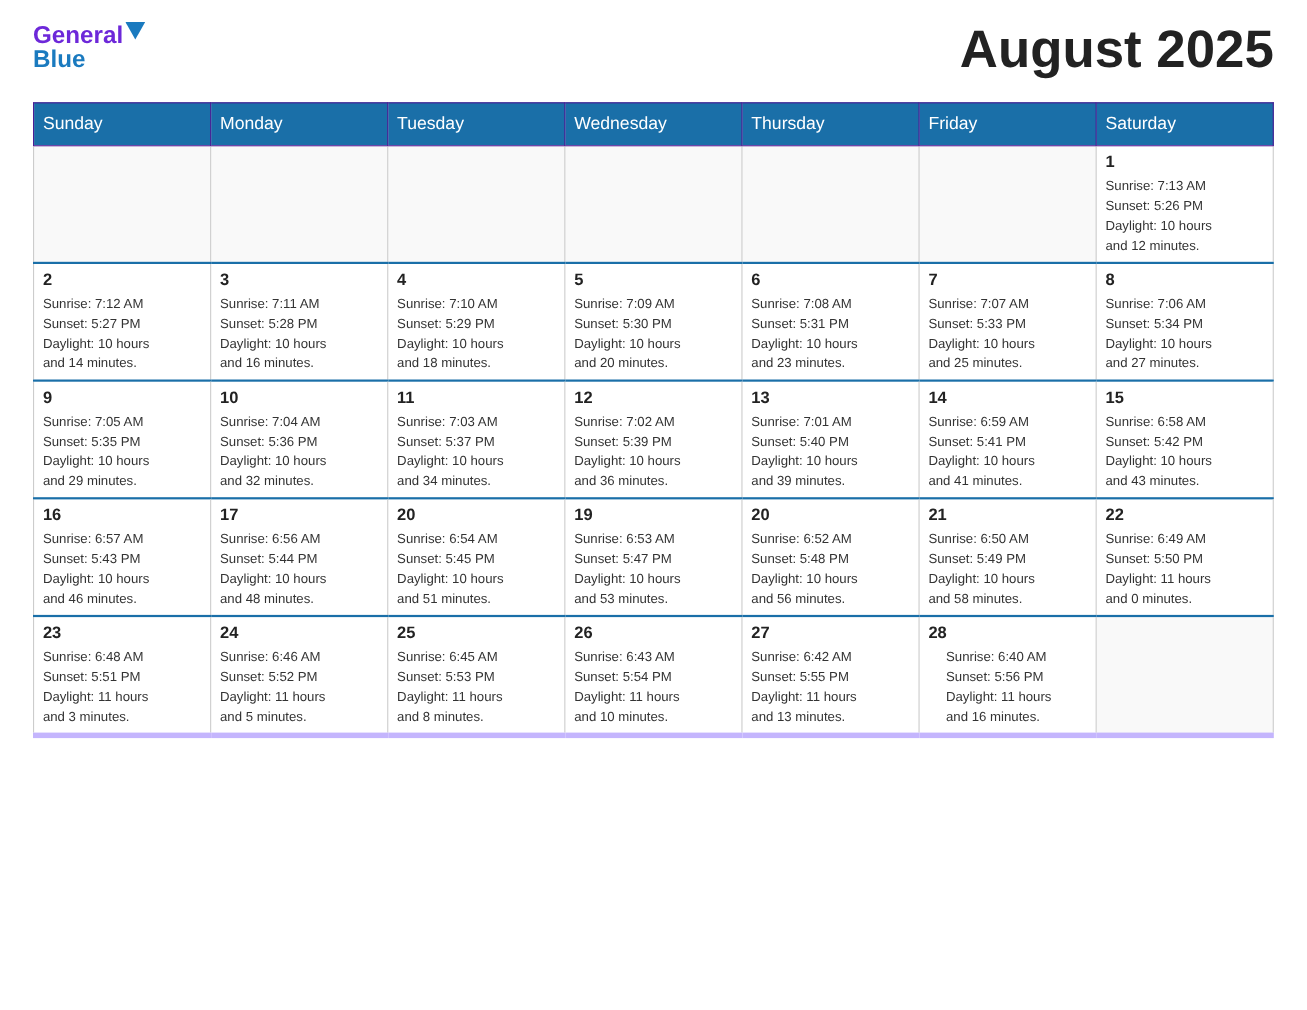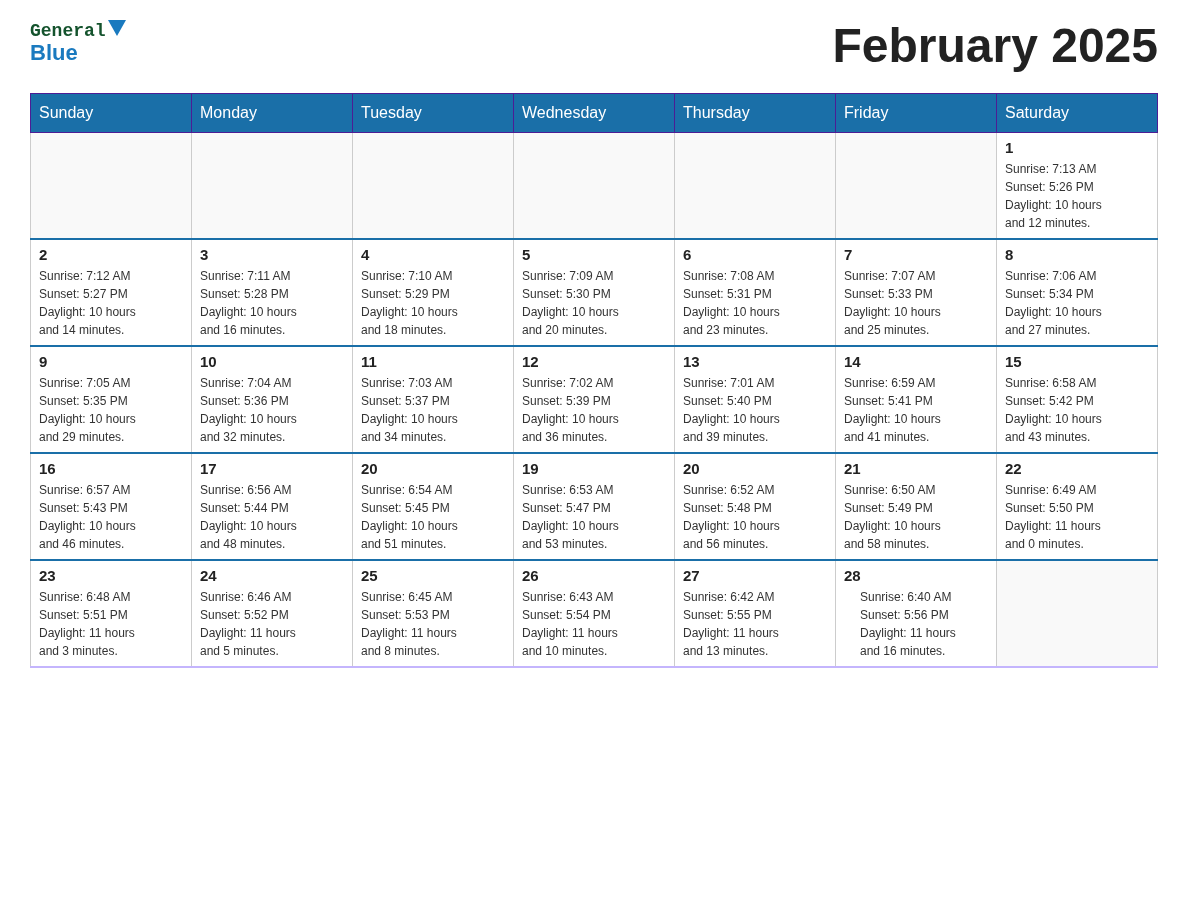--- a/index.html
+++ b/index.html
@@ -14,25 +14,24 @@
       justify-content: space-between;
       align-items: flex-start;
       margin-bottom: 20px;
     }
     .logo {
       display: flex;
       flex-direction: column;
       align-items: flex-start;
     }
     .logo-general {
-      font-size: 18px;
+      font-size: 22px;
       font-weight: bold;
-      color: #14532d;
+      color: #6d28d9;
       line-height: 1;
-      font-family: Liberation Mono, monospace;
     }
     .logo-blue {
       font-size: 22px;
       font-weight: bold;
       color: #1a7abf;
       line-height: 1;
     }
     .title-block {
       text-align: right;
     }
@@ -79,40 +78,40 @@
       font-weight: bold;
       margin-bottom: 4px;
       color: #222;
     }
     .day-info {
       font-size: 12px;
       color: #333;
       line-height: 1.5;
     }
     .calendar tr:last-child td {
-      border-bottom: 2px solid #c4b5fd;
+      border-bottom: 5px solid #c4b5fd;
     }
   </style>
 </head>
 <body>
 
 <div class="header">
   <div class="logo">
     <div style="display:flex; align-items:center;">
       <span class="logo-general">General</span>
       <span style="display:inline-block; margin-left:2px;">
         <svg width="18" height="18" viewBox="0 0 18 18">
           <polygon points="0,0 18,0 9,16" fill="#1a7abf"></polygon>
         </svg>
       </span>
     </div>
     <span class="logo-blue">Blue</span>
   </div>
   <div class="title-block">
-    <div class="month-title">February 2025</div>
+    <div class="month-title">August 2025</div>
   </div>
 </div>
 
 <table class="calendar">
   <thead>
     <tr>
     <th>Sunday</th>
         <th>Monday</th>
         <th>Tuesday</th>
         <th>Wednesday</th>

